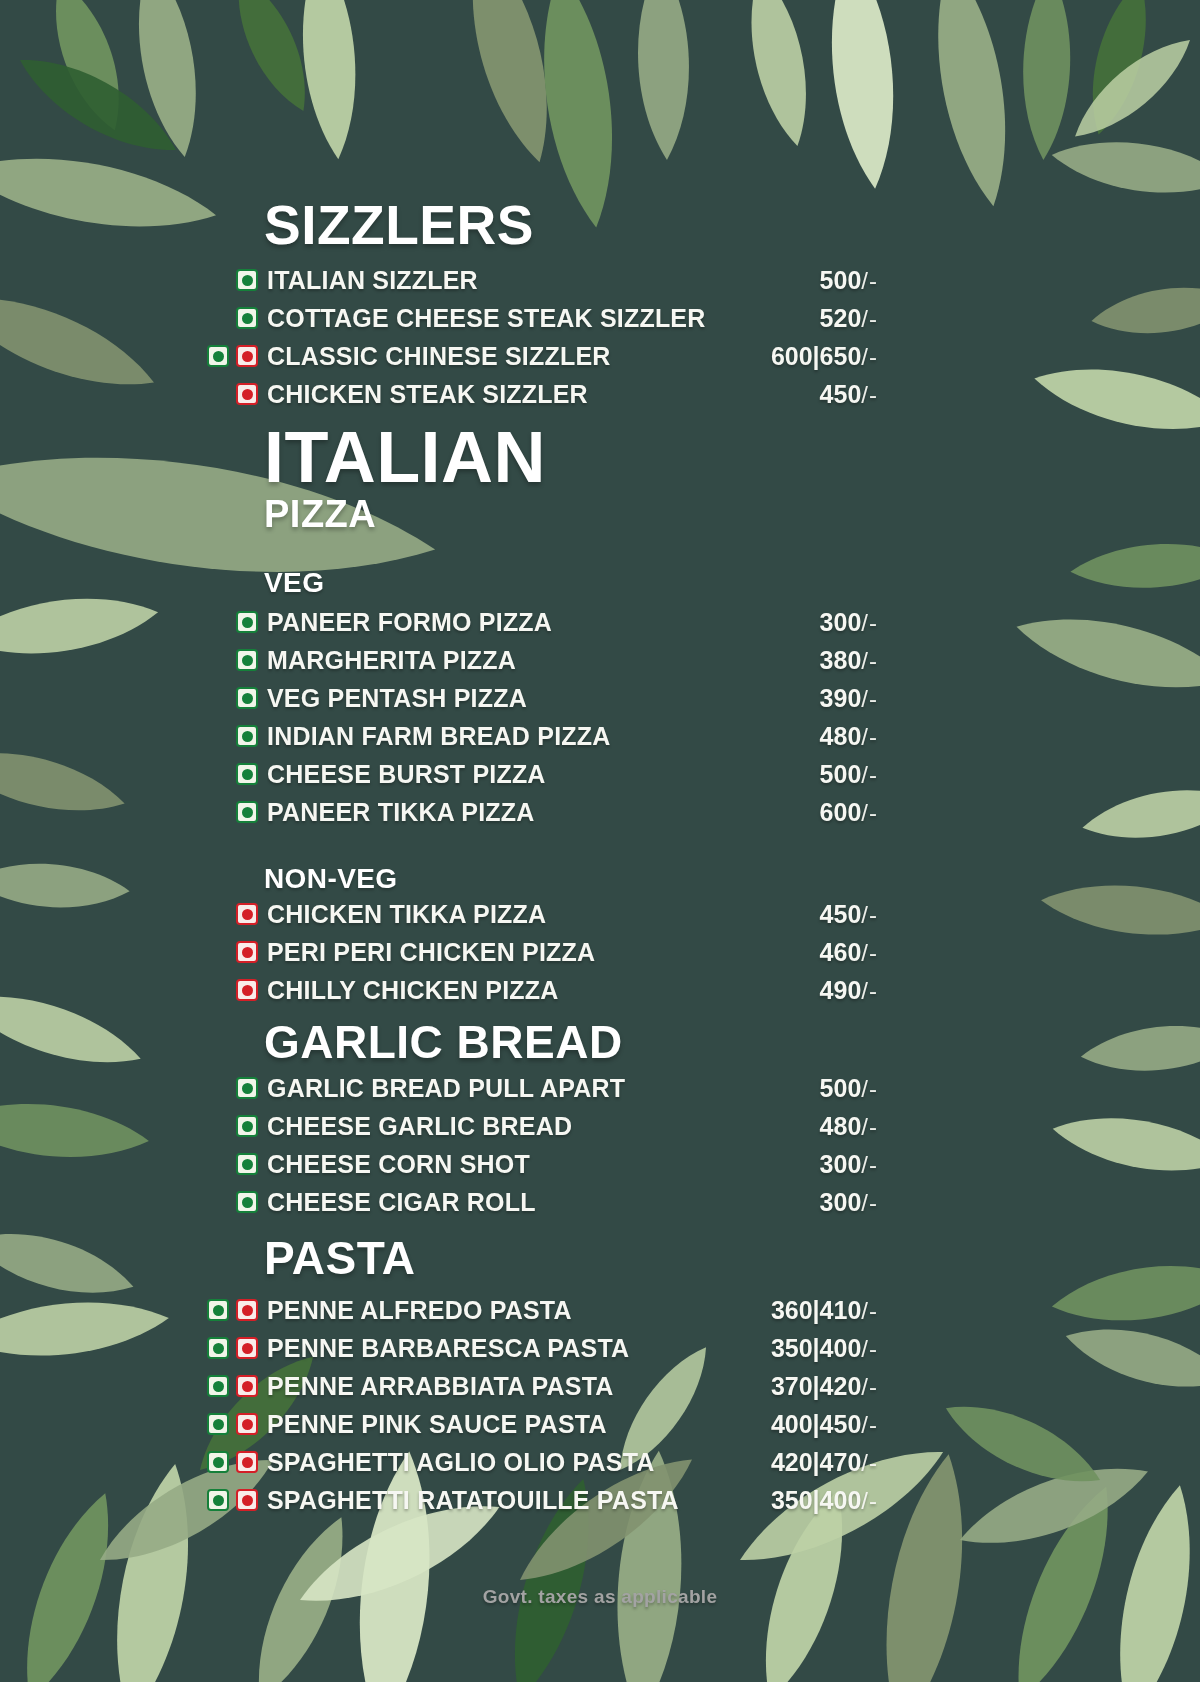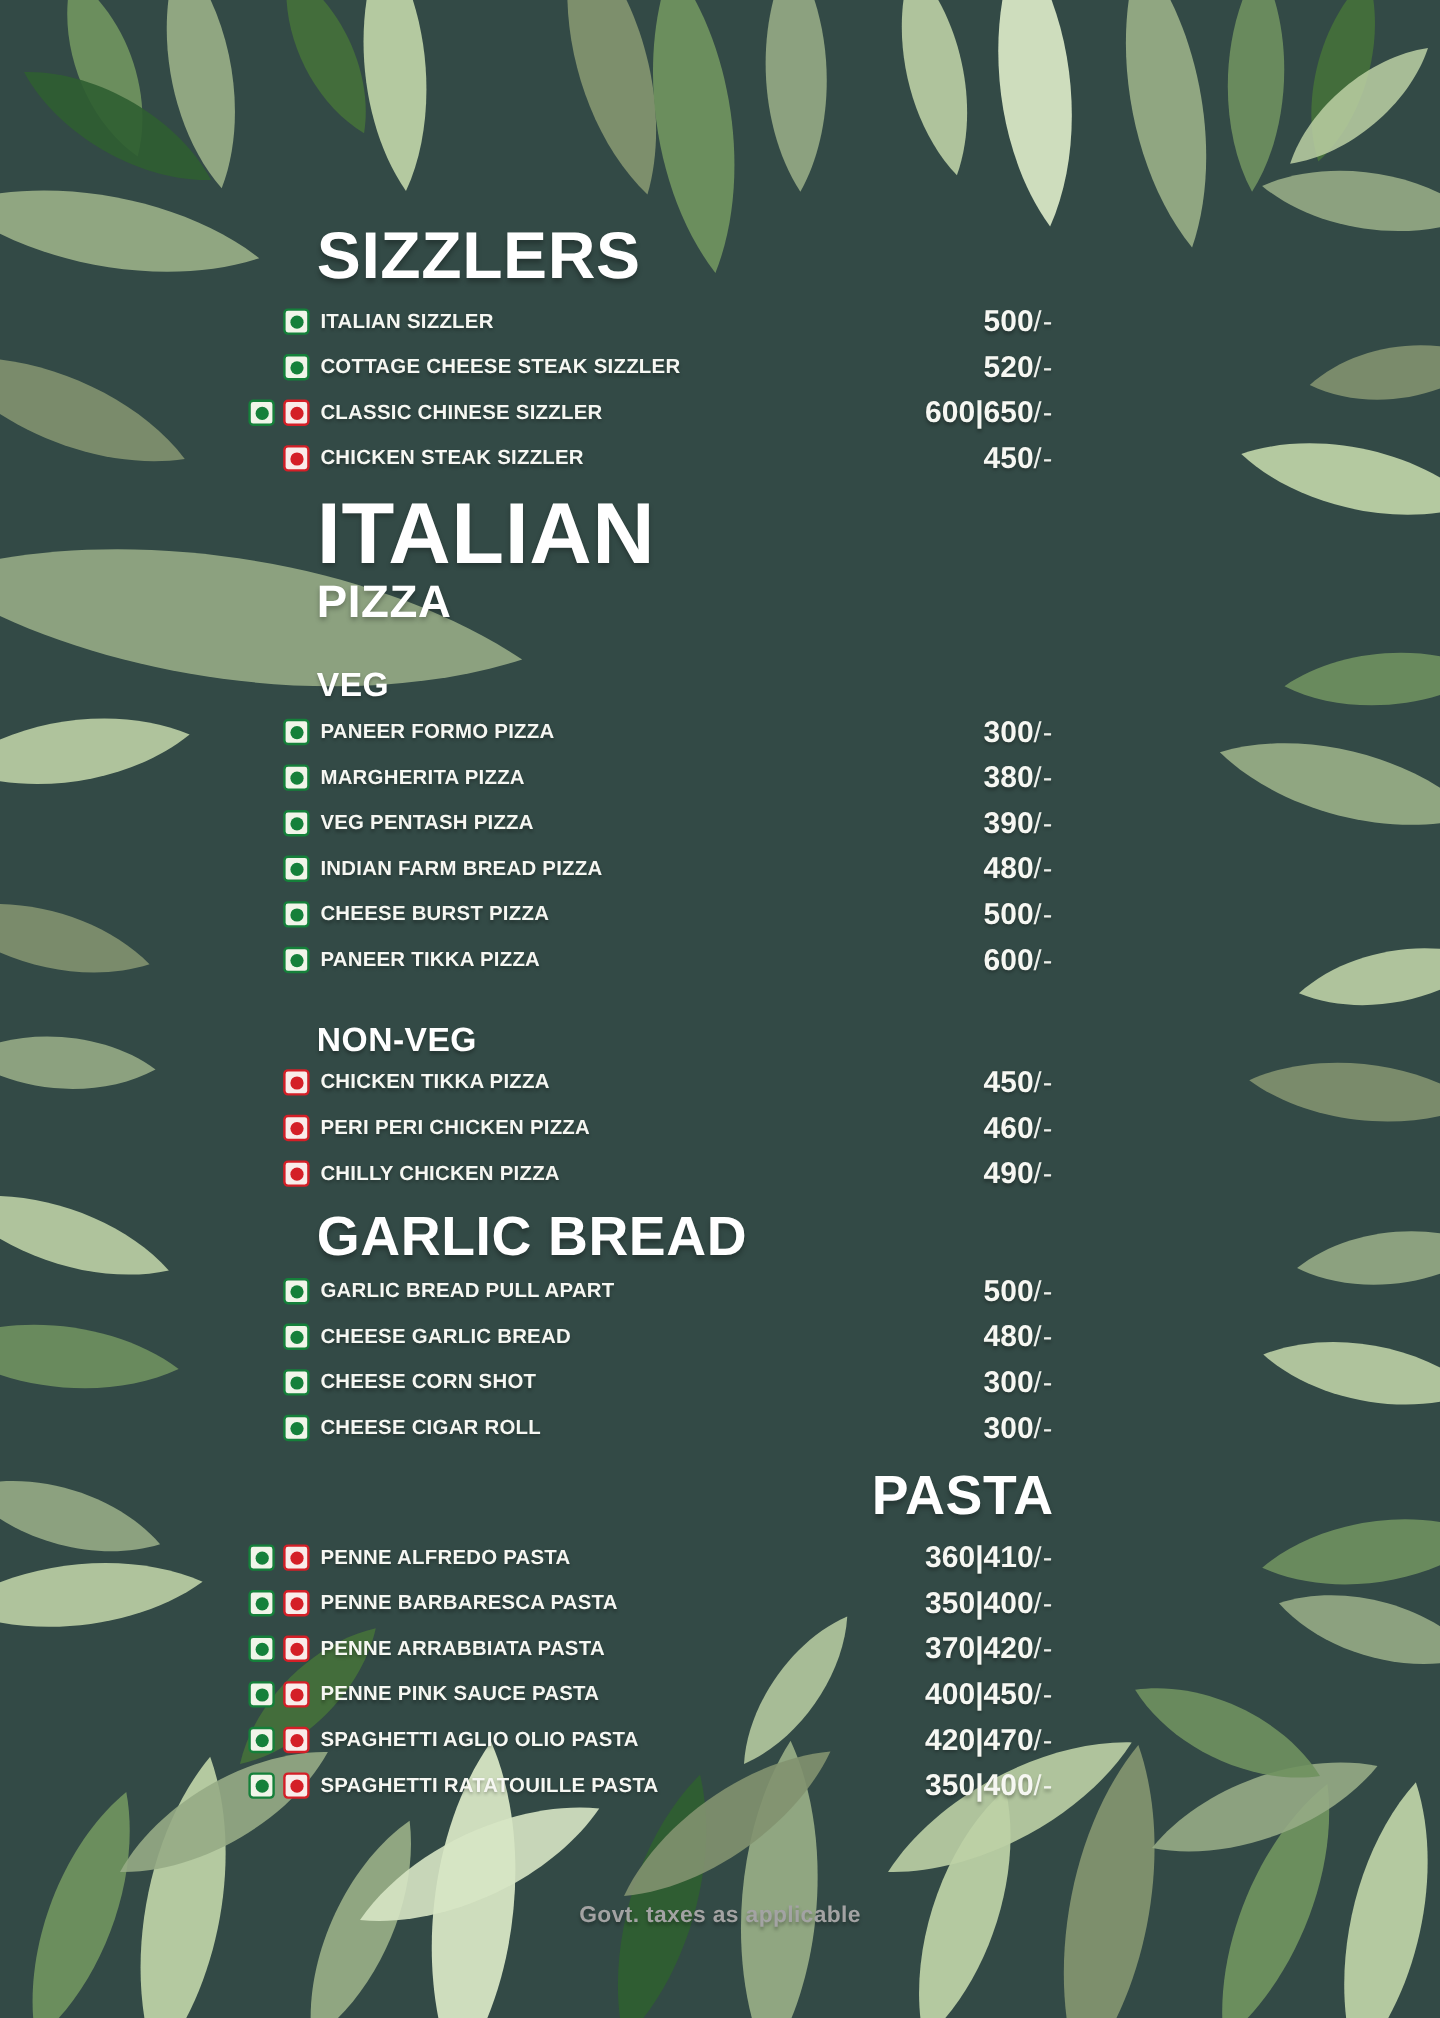--- a/index.html
+++ b/index.html
@@ -6,51 +6,51 @@
   .page{
     position:relative;width:1200px;height:1682px;overflow:hidden;
     background:var(--bg,#334a46);
     font-family:"Liberation Sans", sans-serif;
     -webkit-font-smoothing:antialiased;
   }
   .leaves{position:absolute;left:0;top:0;width:1200px;height:1682px;display:block;}
   .menu{position:absolute;left:200px;top:186px;width:678px;color:var(--ink,#f6f7f2);}
   .sec-title{
     color:#fff;font-weight:bold;line-height:1;white-space:nowrap;
-    letter-spacing:.5px;margin:0 0 8px 64px;
+    letter-spacing:.5px;margin:12px 0 8px 64px;
     text-shadow:0 3px 4px rgba(0,0,0,.28);
   }
   .sec-0 .sec-title{font-size:55px;}
   .sec-1 .sec-title{font-size:72px;margin:8px 0 0 64px;}
   .sec-subtitle{
     color:#fff;font-weight:bold;line-height:1;font-size:38px;
     margin:2px 0 0 64px;letter-spacing:.5px;
     text-shadow:0 3px 4px rgba(0,0,0,.28);
   }
   .sec-2 .sec-title{font-size:46px;margin:10px 0 4px 64px;}
-  .sec-3 .sec-title{font-size:46px;margin:14px 0 10px 64px;text-align:right;}
+  .sec-3 .sec-title{font-size:46px;margin:14px 0 10px 64px;}
   .group-heading{
     color:#fff;font-weight:bold;font-size:28px;line-height:1;
     margin:36px 0 6px 64px;letter-spacing:.4px;
     text-shadow:0 2px 3px rgba(0,0,0,.28);
   }
   .group-nonveg .group-heading{margin-top:34px;margin-bottom:2px;}
   .row{display:flex;align-items:center;height:38px;white-space:nowrap;}
   .marks{width:58px;display:flex;justify-content:flex-end;gap:7px;flex:0 0 auto;}
   .mark{
     width:22px;height:22px;border-radius:4px;box-sizing:border-box;
     display:flex;align-items:center;justify-content:center;flex:0 0 auto;
   }
   .mark.veg{background:#f1f5e9;border:2.5px solid var(--veg,#1d6c35);}
   .mark.nonveg{background:#f9ecea;border:2.5px solid var(--nonveg,#cf2129);}
   .mark .dot{width:11px;height:11px;border-radius:50%;display:block;}
   .mark.veg .dot{background:var(--veg,#0d7c33);}
   .mark.nonveg .dot{background:var(--nonveg,#e3141e);}
   .label{
-    flex:1;margin-left:9px;font-size:17px;font-weight:bold;letter-spacing:.2px;
+    flex:1;margin-left:9px;font-size:25px;font-weight:bold;letter-spacing:.2px;
     text-shadow:0 2px 3px rgba(0,0,0,.3);overflow:hidden;
   }
   .price{
     font-size:25px;font-weight:bold;text-align:center;
     text-shadow:0 2px 3px rgba(0,0,0,.3);
   }
   .price .suff{font-weight:normal;font-size:24px;letter-spacing:1px;opacity:.95;}
   .footer{
     position:absolute;left:0;right:0;top:1586px;text-align:center;
     font-size:19px;font-weight:bold;color:#a3a3a3;letter-spacing:.3px;

